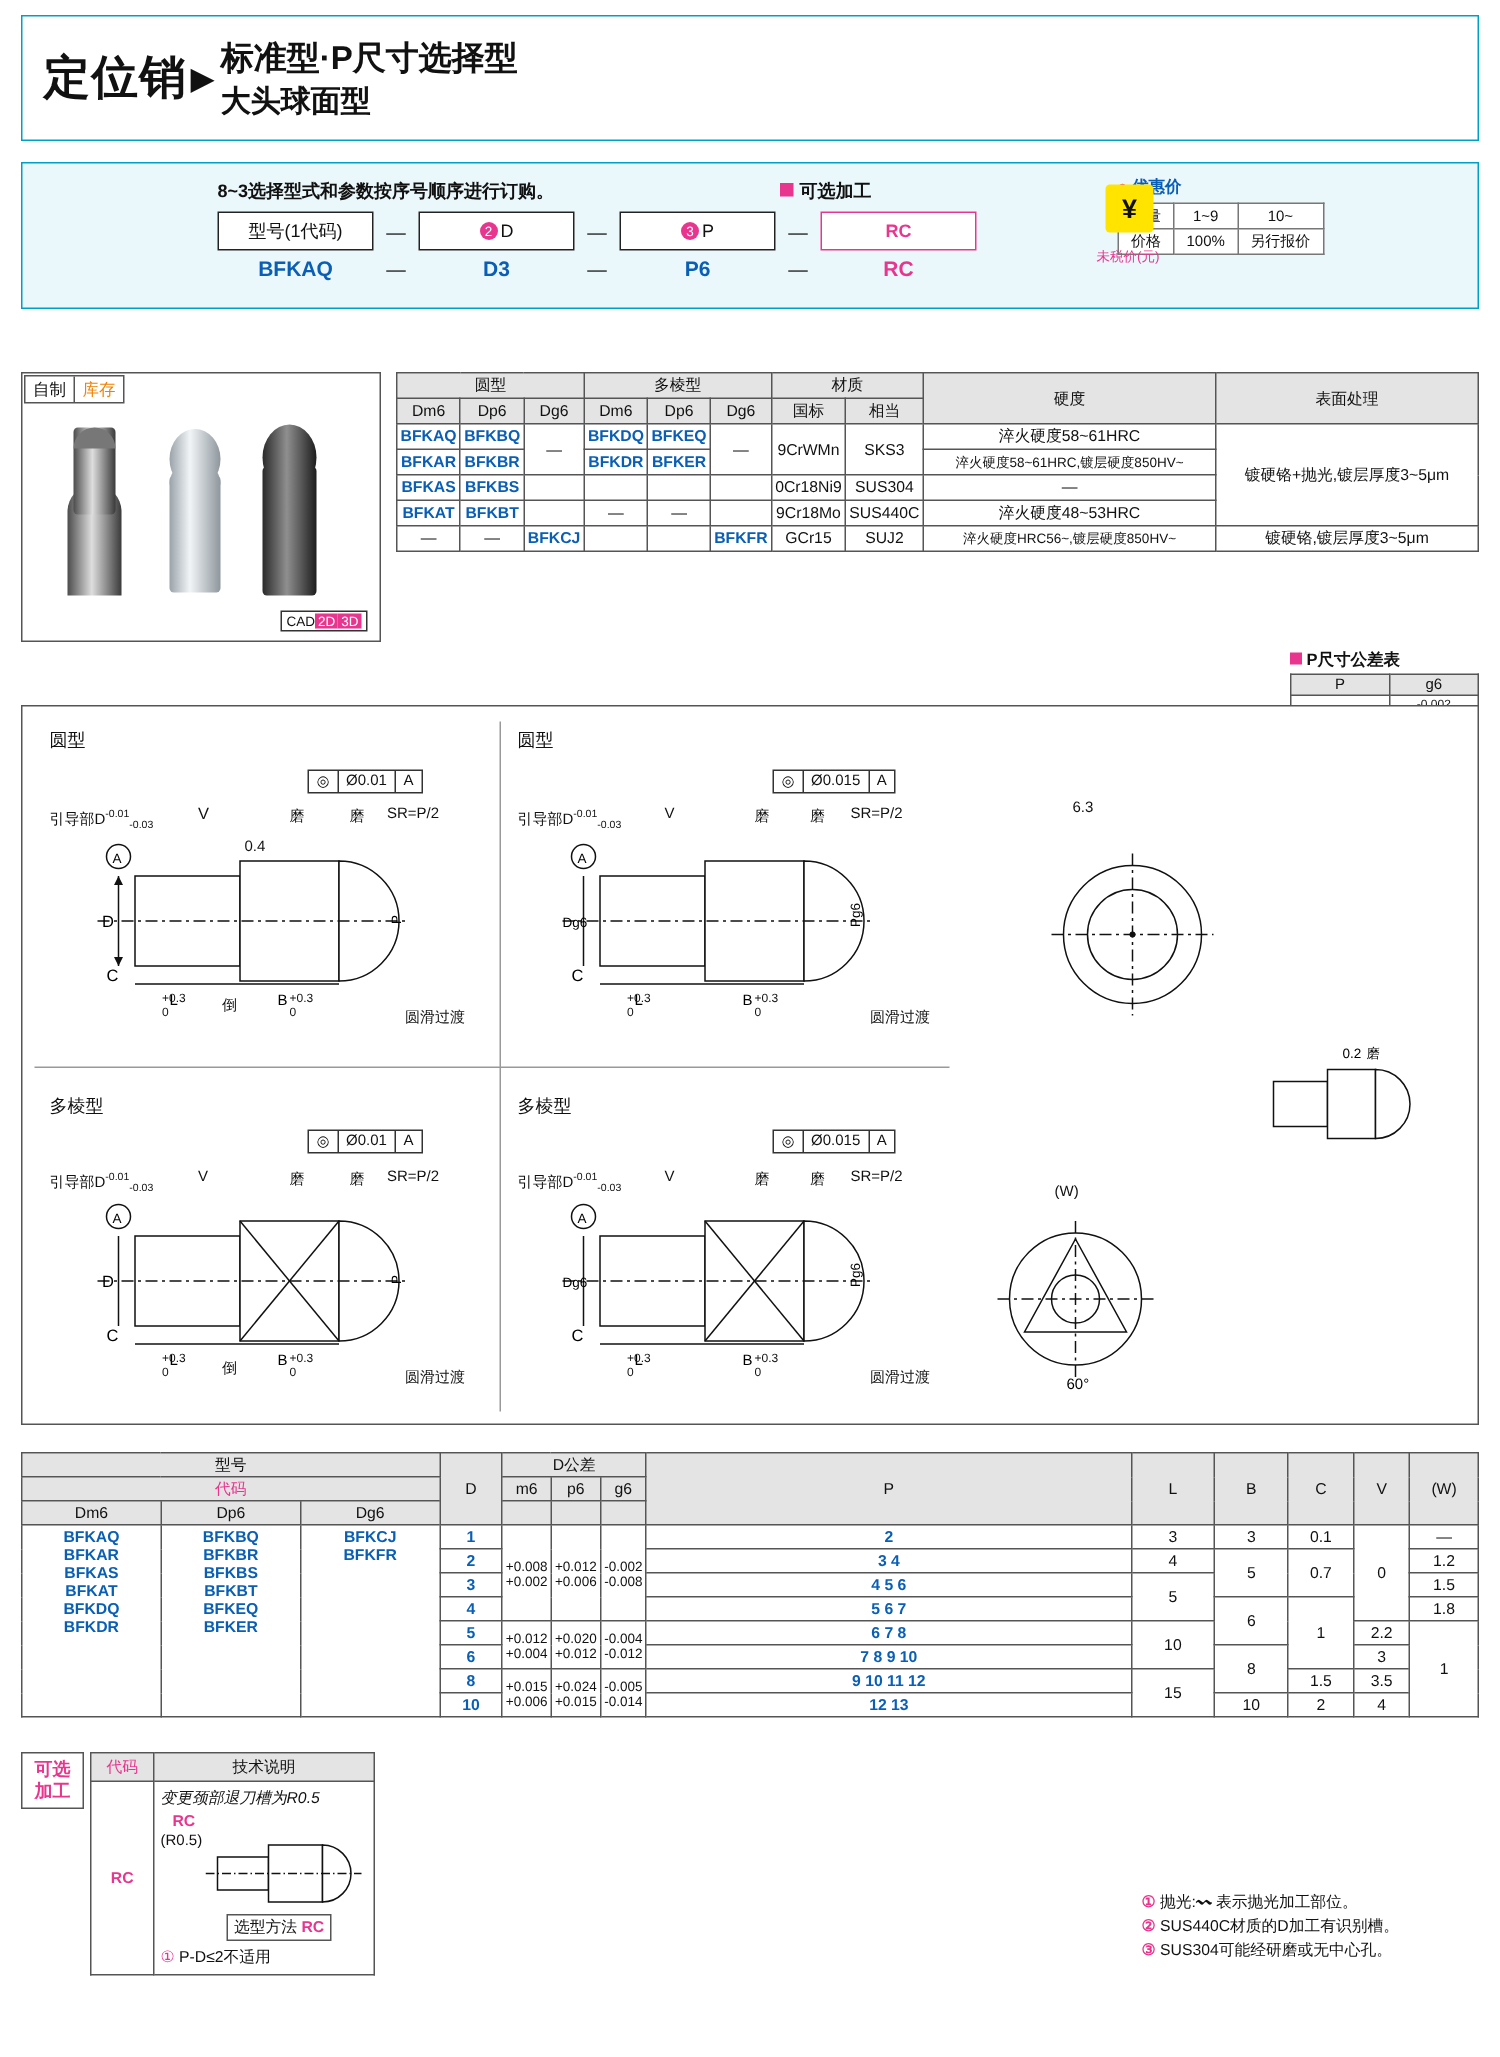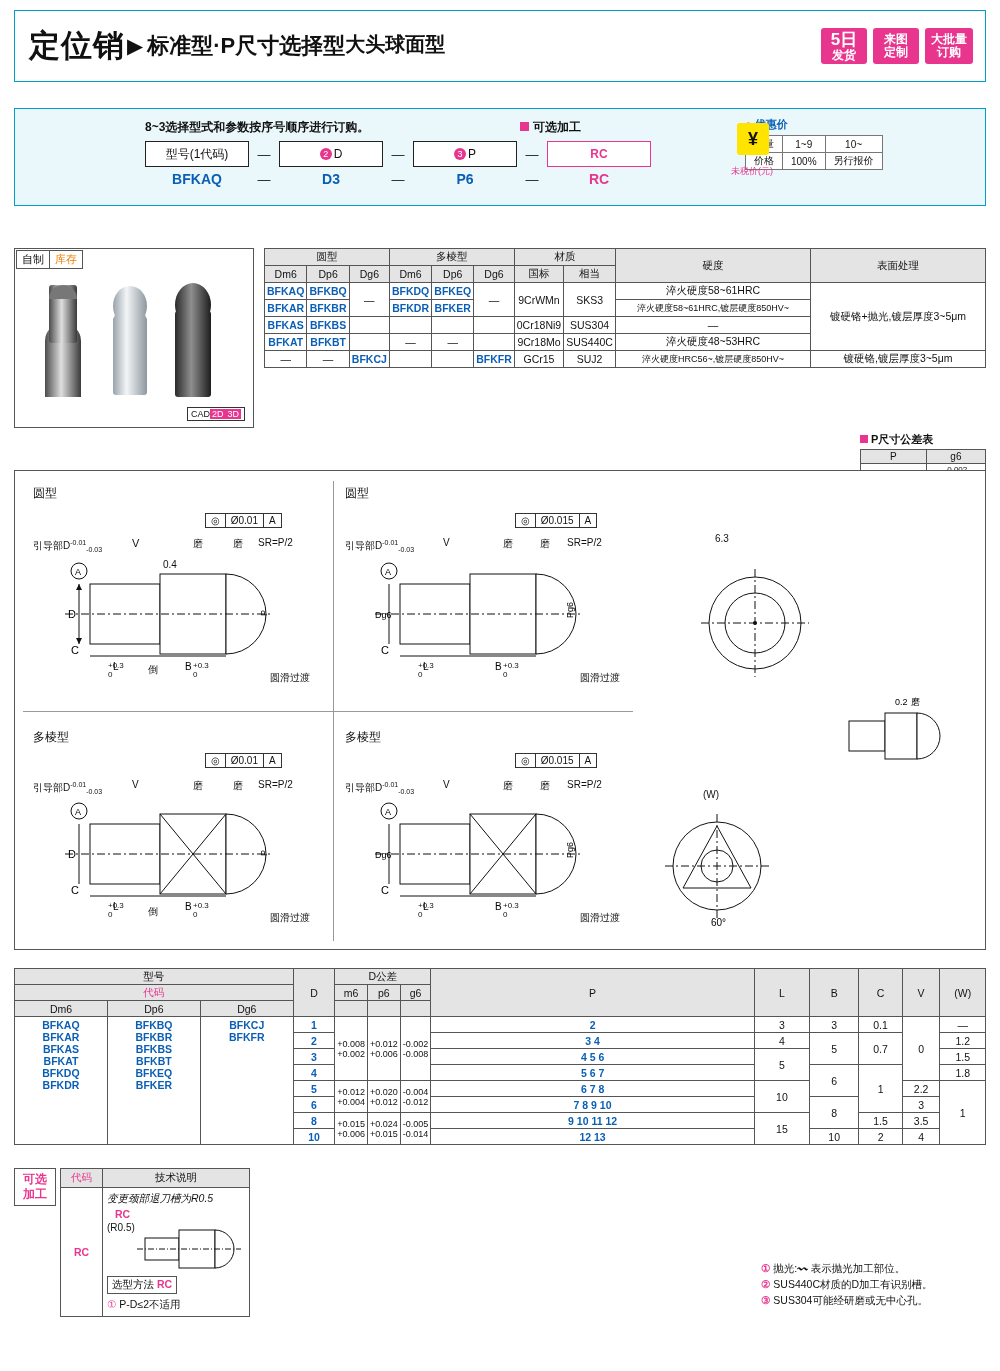--- a/index.html
+++ b/index.html
@@ -7,21 +7,21 @@
   body {
     width:1000px; height:1371px; position:relative;
     font-family:"Liberation Sans", sans-serif;
     background:#ffffff; color:#111;
     font-size:11px;
   }
   .page { position:relative; width:1000px; height:1371px; }
 
   
   .header {
-    position:absolute; left:14px; top:10px; width:972px; height:72px;
+    position:absolute; left:14px; top:10px; width:972px; height:84px;
     border:1px solid #00a0c6; background:#ffffff;
     display:flex; align-items:center;
   }
   .hdr-title { display:flex; align-items:center; padding-left:14px; }
   .hdr-main {
     font-size:31px; font-weight:bold; letter-spacing:1px; color:#111;
   }
   .hdr-arrow { font-size:21px; margin:0 4px 0 2px; }
   .hdr-sub1 { font-size:22px; font-weight:bold; }
   .hdr-sub2 { font-size:20px; font-weight:bold; }
@@ -156,44 +156,24 @@
 </style>
 </head>
 <body>
 
 <div class="page">
 
   <div class="header">
     <div class="hdr-title">
       <span class="hdr-main">定位销</span>
       <span class="hdr-arrow">▶</span>
-      <span style="display:flex;flex-direction:row;justify-content:center;">
+      <span style="display:flex;flex-direction:column;justify-content:center;">
         <span class="hdr-sub1">标准型·P尺寸选择型</span>
         <span class="hdr-sub2">大头球面型</span>
       </span>
-    </div>
-    <div class="hdr-right">
-      <div class="badge">
-        <div class="badge-col">
-          <span class="big">5日</span>
-          <span>发货</span>
-        </div>
-      </div>
-      <div class="badge">
-        <div class="badge-col">
-          <span>来图</span>
-          <span>定制</span>
-        </div>
-      </div>
-      <div class="badge">
-        <div class="badge-col">
-          <span>大批量</span>
-          <span>订购</span>
-        </div>
-      </div>
     </div>
   </div>
 
   <div class="orderbar">
 
     <div class="order-note">8~3选择型式和参数按序号顺序进行订购。</div>
     <div class="opt-note">
       <span class="sq"></span><span>可选加工</span>
     </div>
 
@@ -755,21 +735,21 @@
           <div style="position:relative; height:70px;">
             <div style="position:absolute;left:8px;top:2px;color:#e8368f;font-weight:bold">RC</div>
             <div style="position:absolute;left:0px;top:16px;font-size:10px">(R0.5)</div>
             <svg width="150" height="58" style="position:absolute;left:30px;top:12px;">
               <rect x="8" y="20" width="34" height="22" fill="#fff" stroke="#111"></rect>
               <rect x="42" y="12" width="36" height="38" fill="#fff" stroke="#111"></rect>
               <path d="M78 12 a19 19 0 0 1 0 38 z" fill="#fff" stroke="#111"></path>
               <line x1="0" y1="31" x2="104" y2="31" stroke="#111" stroke-dasharray="6,2,1,2"></line>
             </svg>
           </div>
-          <div style="border:1px solid #555; display:inline-block; padding:1px 4px; font-size:10.5px;">
+          <div style="border:1px solid #555; display:inline-block; padding:1px 4px; font-size:10.5px;margin-left:44px;">
             <span>选型方法</span> <span class="rc-code">RC</span>
           </div>
           <div style="margin-top:4px; font-size:10.5px;">
             <span class="pink">①</span> <span>P-D≤2不适用</span>
           </div>
         </td>
       </tr>
     </tbody>
       </table>
   </div>

